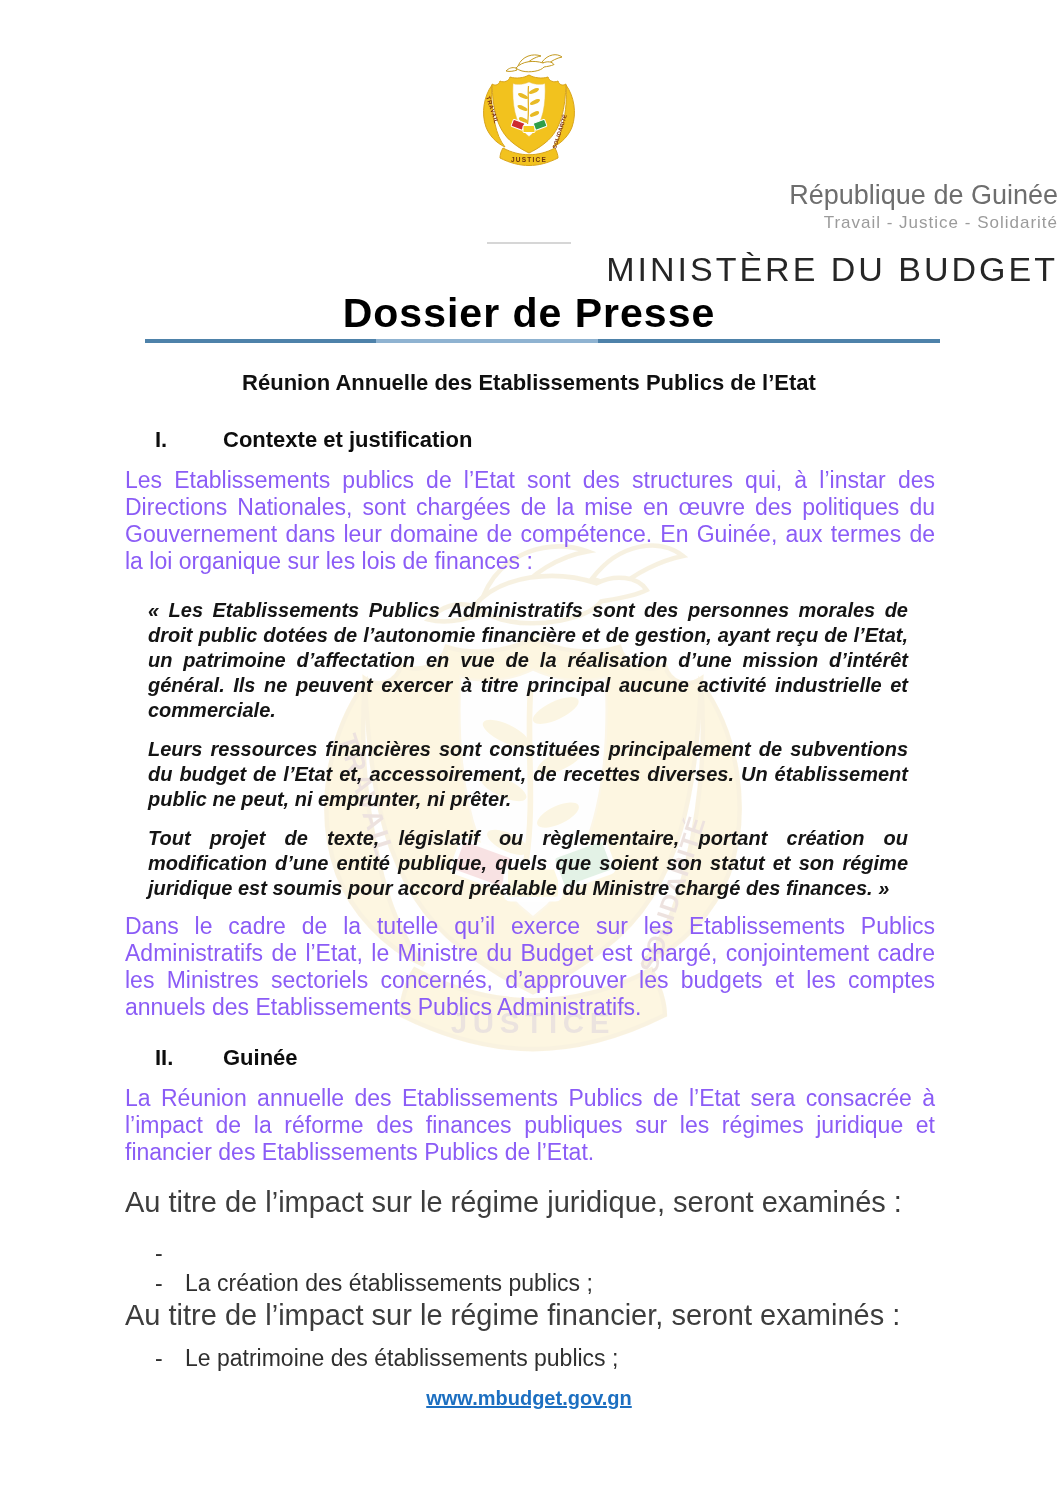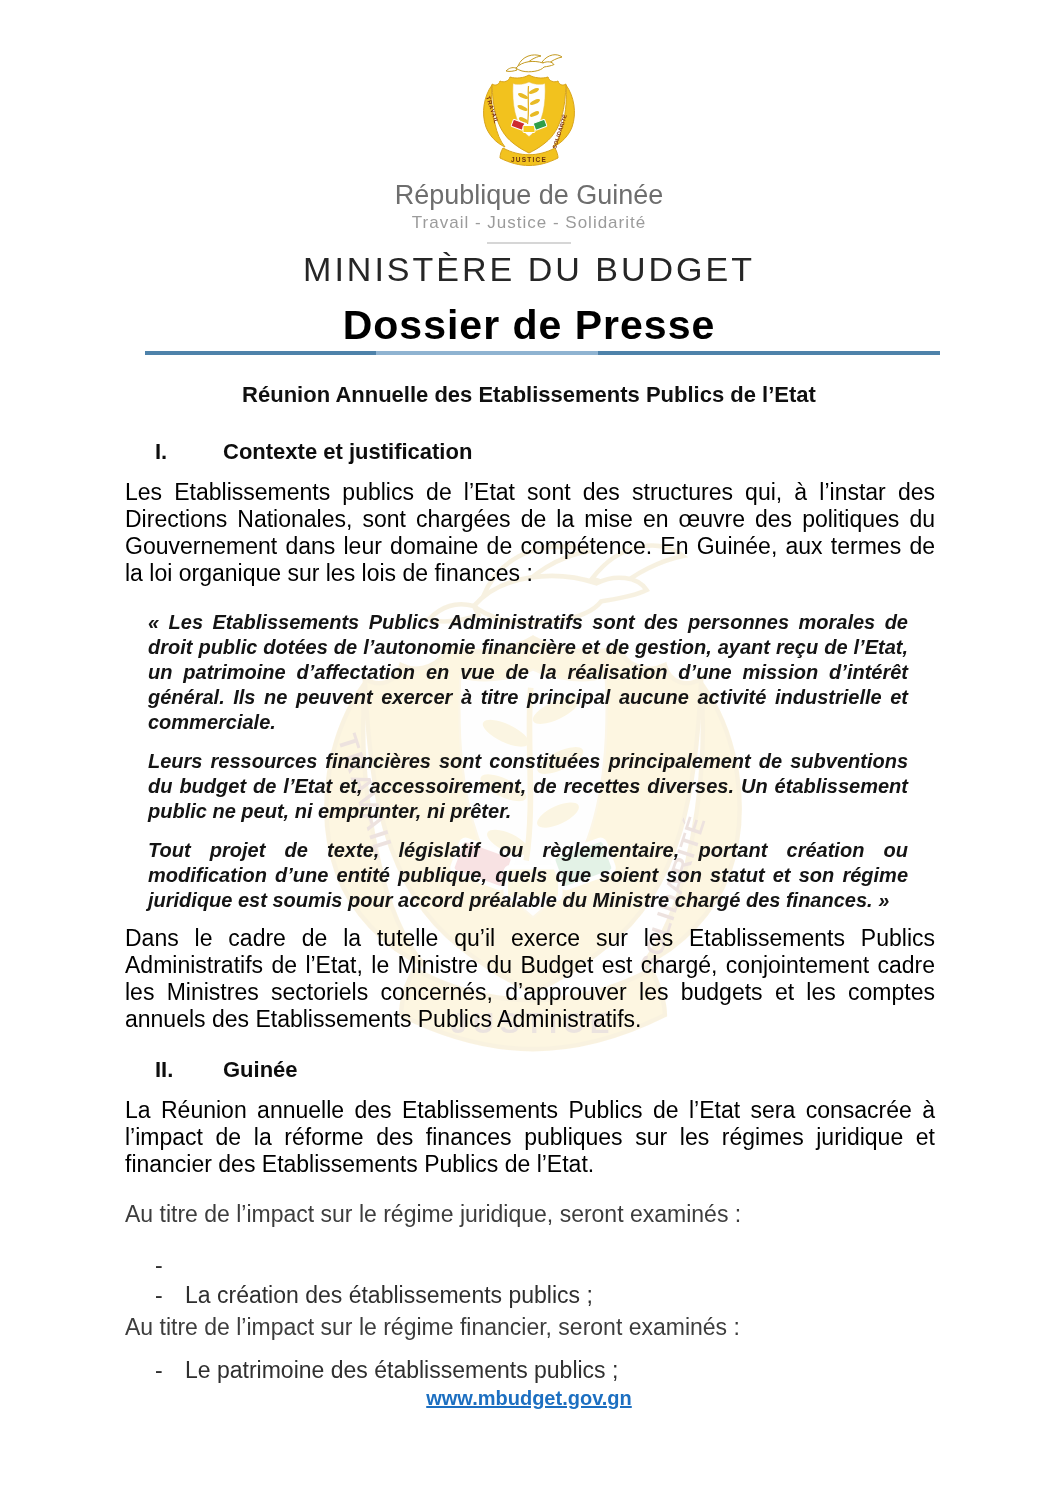--- a/index.html
+++ b/index.html
@@ -7,49 +7,49 @@
     position:relative; width:1058px; height:1497px; margin:0 auto;
     background:#ffffff; overflow:hidden;
     font-family:"Liberation Sans", sans-serif; color:#3d3d3d;
   }
   
   .watermark {
     position:absolute; left:283px; top:515px; width:500px;
     opacity:0.13; pointer-events:none; z-index:0;
   }
   
-  .header { position:relative; z-index:1; text-align:center; padding-top:48px; }
+  .header { position:relative; z-index:1; text-align:right; padding-top:48px; }
   .emblem { display:block; margin:0 auto; }
   .republic  { font-size:27px; line-height:30px; color:#6e6e6e; margin-top:2px; }
   .motto     { font-size:17px; line-height:20px; color:#9b9b9b; letter-spacing:1px; margin-top:3px; }
   .header-divider { width:84px; height:2px; background:#d6d6d6; margin:9px auto 5px; }
   .ministry  { font-size:34px; line-height:40px; color:#262626; letter-spacing:3px; font-weight:500; }
   
-  .title-block { position:relative; z-index:1; margin-top:12px; }
+  .title-block { position:relative; z-index:1; margin-top:0; }
   .doc-title { text-align:center; font-size:41px; line-height:48px; font-weight:bold; color:#000; letter-spacing:1px; }
   .title-rule {
     height:4px; margin:2px 118px 0 145px;
     background:linear-gradient(90deg,#4e82aa 0%,#4e82aa 29%,#8fb3d1 29%,#8fb3d1 57%,#4e82aa 57%,#4e82aa 100%);
   }
   .subtitle { text-align:center; font-weight:bold; font-size:22px; line-height:27px; color:#101010; margin-top:26px; }
   
   .content { position:relative; z-index:1; margin:0 123px 0 125px; }
   .section-heading { display:flex; margin-top:30px; font-weight:bold; font-size:22px; line-height:27px; color:#0d0d0d; padding-left:30px; }
   .section-heading.second { margin-top:22px; }
   .section-number { width:68px; flex:0 0 68px; }
-  .para { font-size:23px; line-height:27px; text-align:justify; color:#000000; }
+  .para { font-size:23px; line-height:27px; text-align:justify; color:#8b5cf6; }
   .para.p1 { margin-top:14px; }
   .para.p2 { margin-top:12px; }
   .para.p3 { margin-top:14px; }
   .quote {
     margin:18px 27px 0 23px; font-size:20px; line-height:25px;
     font-weight:bold; font-style:italic; text-align:justify; color:#141414;
   }
   .quote.q2, .quote.q3 { margin-top:14px; }
-  .lead { font-size:23px; line-height:27px; color:#3d3d3d; }
+  .lead { font-size:29px; line-height:27px; color:#3d3d3d; }
   .lead.l1 { margin-top:16px; }
   .lead.l2 { margin-top:4px; }
   .bullets { margin-top:22px; }
   .bullets.b2 { margin-top:14px; }
   .bullet-row { display:flex; padding-left:30px; font-size:23px; line-height:30px; color:#2f2f2f; }
   .dash { width:30px; flex:0 0 30px; }
   
   .footer { position:absolute; z-index:1; left:0; right:0; top:1383px; text-align:center; }
   .contact { font-size:19px; line-height:24px; font-weight:600; color:#191919; }
   .site { margin-top:4px; }

